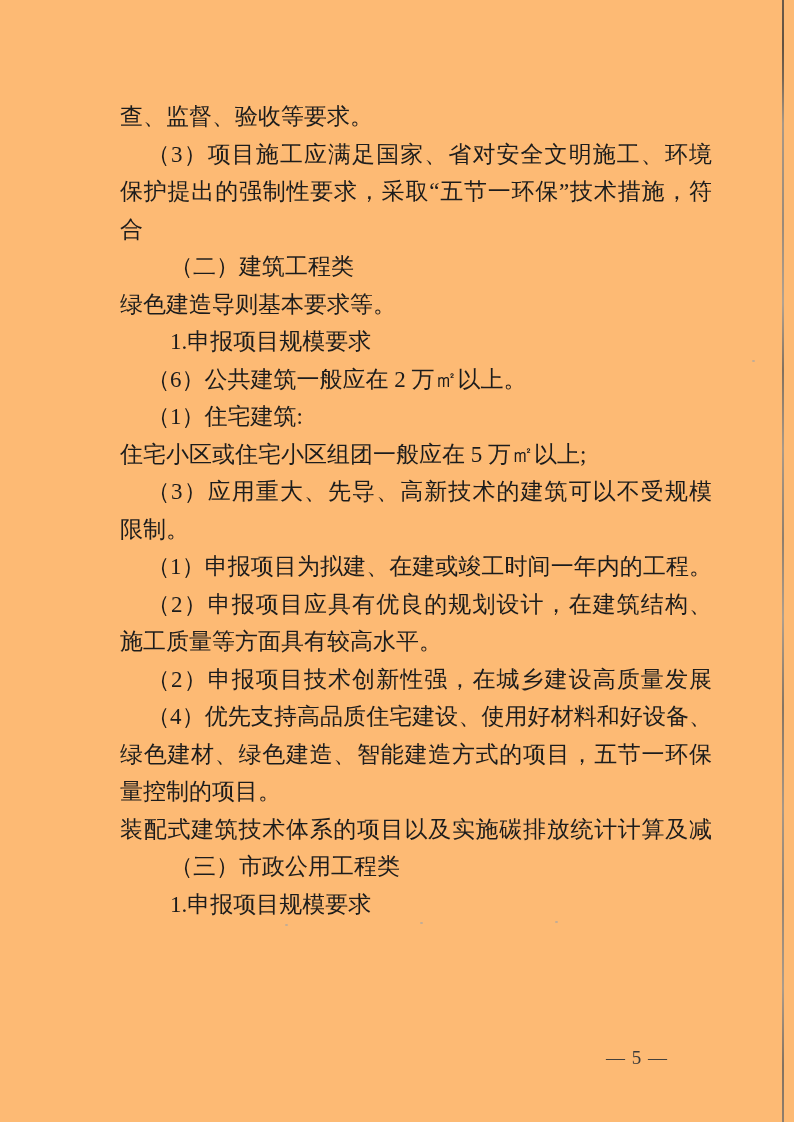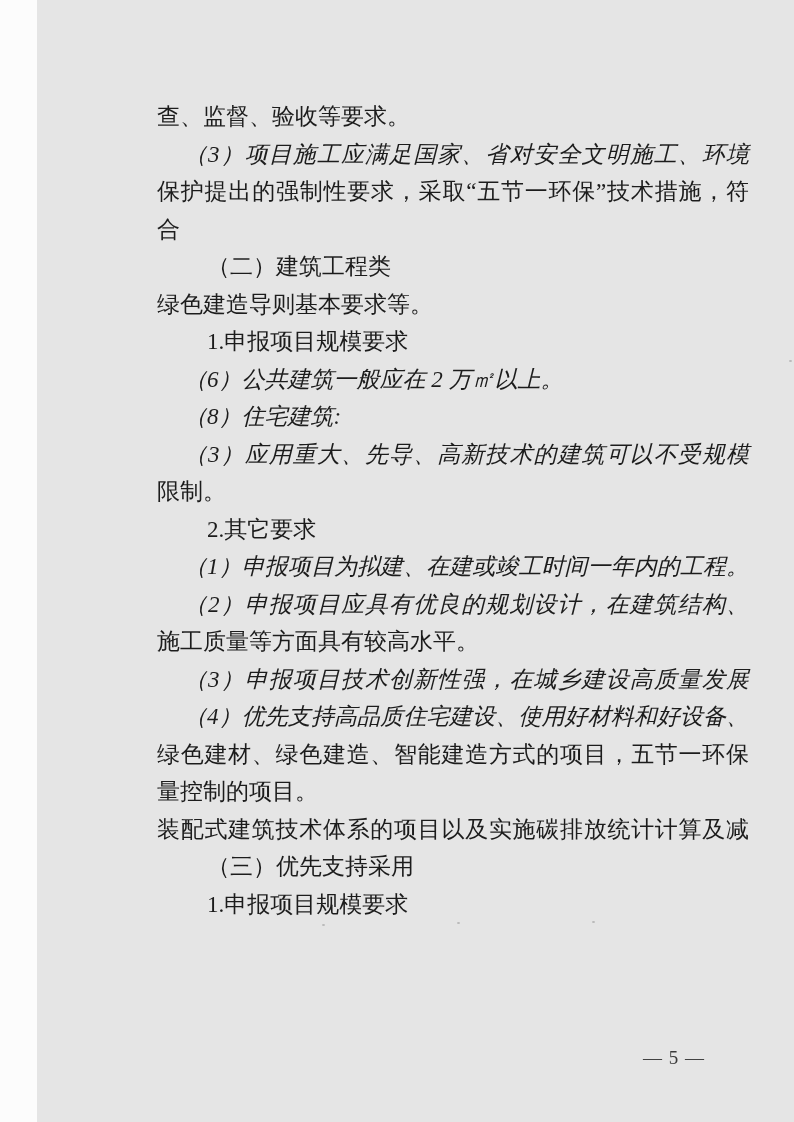--- a/index.html
+++ b/index.html
@@ -10,42 +10,41 @@
     width: 794px;
     height: 1122px;
     position: relative;
     overflow: hidden;
     background: #fcfcfc;
     font-family: "Liberation Serif", "DejaVu Serif", serif;
   }
   .page {
     position: absolute;
     inset: 0;
-    background: #e5e5e5;
-    margin-left: 37px;
+    background: #fdba74;
   }
   .doc-body {
     position: absolute;
     left: 120px;
     top: 98px;
     width: 592px;
     font-size: 23px;
     line-height: 37.5px;
     color: #1c1c1c;
     text-align: left;
   }
   .line {
     white-space: pre-wrap;
     min-height: 37.5px;
   }
   .line.fill {
     text-align: justify;
     text-align-last: justify;
   }
-  .indent-para { padding-left: 27px; font-style: italic; }
+  .indent-para { padding-left: 27px; }
   .indent-head { padding-left: 50px; }
   .page-number {
     position: absolute;
     top: 1044px;
     left: 601px;
     width: 72px;
     font-size: 19px;
     line-height: 28px;
     letter-spacing: 1px;
     color: #3a3a3a;
@@ -80,33 +79,33 @@
 <div class="page">
 
   <div class="doc-body">
       <div class="line">查、监督、验收等要求。</div>
       <div class="line indent-para fill">（3）项目施工应满足国家、省对安全文明施工、环境</div>
       <div class="line fill">保护提出的强制性要求，采取“五节一环保”技术措施，符合</div>
       <div class="line indent-head">（二）建筑工程类</div>
       <div class="line">绿色建造导则基本要求等。</div>
       <div class="line indent-head">1.申报项目规模要求</div>
       <div class="line indent-para">（6）公共建筑一般应在 2 万㎡以上。</div>
-      <div class="line indent-para">（8）住宅建筑:</div>
+      <div class="line indent-para">（1）住宅建筑:</div>
+      <div class="line">住宅小区或住宅小区组团一般应在 5 万㎡以上;</div>
       <div class="line indent-para fill">（3）应用重大、先导、高新技术的建筑可以不受规模</div>
       <div class="line">限制。</div>
-      <div class="line indent-head">2.其它要求</div>
       <div class="line indent-para fill">（1）申报项目为拟建、在建或竣工时间一年内的工程。</div>
       <div class="line indent-para fill">（2）申报项目应具有优良的规划设计，在建筑结构、</div>
       <div class="line">施工质量等方面具有较高水平。</div>
-      <div class="line indent-para fill">（3）申报项目技术创新性强，在城乡建设高质量发展</div>
+      <div class="line indent-para fill">（2）申报项目技术创新性强，在城乡建设高质量发展</div>
       <div class="line indent-para fill">（4）优先支持高品质住宅建设、使用好材料和好设备、</div>
       <div class="line fill">绿色建材、绿色建造、智能建造方式的项目，五节一环保</div>
       <div class="line">量控制的项目。</div>
       <div class="line fill">装配式建筑技术体系的项目以及实施碳排放统计计算及减</div>
-      <div class="line indent-head">（三）优先支持采用</div>
+      <div class="line indent-head">（三）市政公用工程类</div>
       <div class="line indent-head">1.申报项目规模要求</div>
     </div>
 
   <div class="page-number">— 5 —</div>
 
   <div class="scan-line"></div>
 
   <div id="specks">
       <div class="speck" style="left: 285px; top: 924px;"></div>
       <div class="speck" style="left: 420px; top: 922px;"></div>

